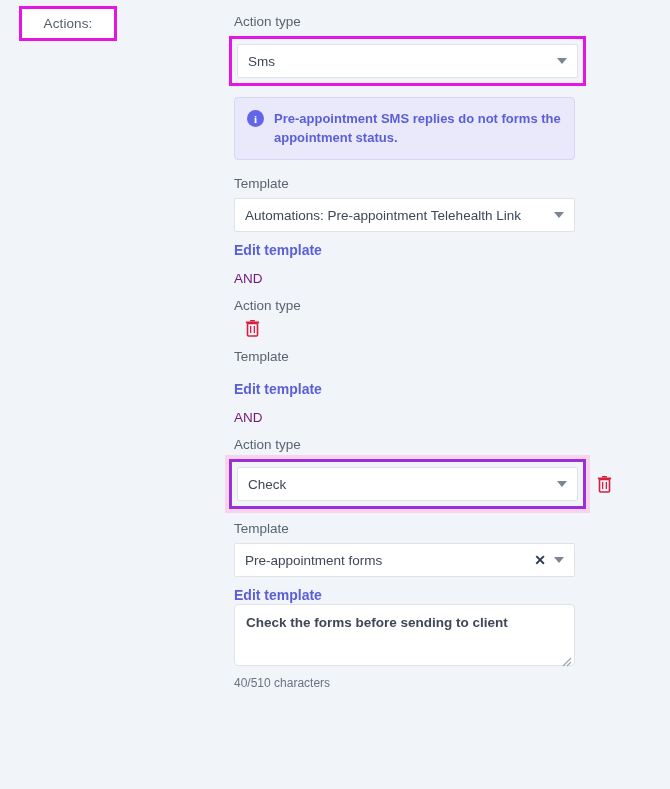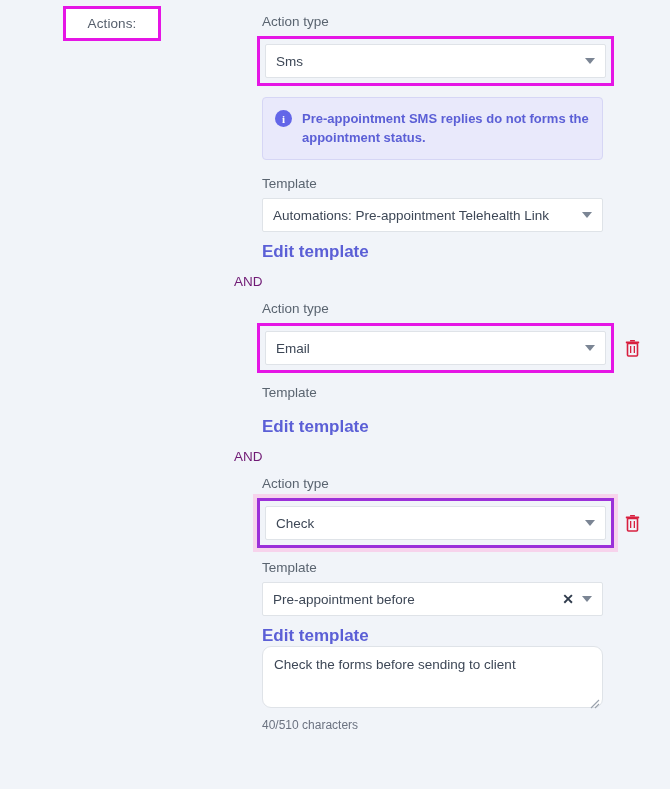--- a/index.html
+++ b/index.html
@@ -29,21 +29,20 @@
     left: 19px;
     top: 6px;
     width: 98px;
     height: 35px;
     background: #ffffff;
     border: 3px solid #e515e5;
     box-sizing: border-box;
     display: flex;
     align-items: center;
     justify-content: center;
-    margin-left: 44px;
   }
   .actions-label-text {
     font-size: 13.5px;
     color: #555e6b;
     letter-spacing: 0.1px;
   }
 
   
   .right-col {
     position: absolute;
@@ -155,21 +154,21 @@
   }
   .info-text {
     font-size: 13px;
     color: #5b5fd6;
     font-weight: bold;
     line-height: 19px;
     margin-left: 10px;
   }
 
   .edit-link {
-    font-size: 17px;
+    font-size: 14px;
     color: #5b5fd6;
     font-weight: bold;
     margin-top: 10px;
     display: inline-block;
     cursor: pointer;
   }
 
   
   .trash {
     margin-left: 11px;
@@ -178,49 +177,50 @@
     display: flex;
     align-items: center;
   }
 
   
   .task-textarea {
     width: 341px;
     height: 62px;
     background: #ffffff;
     border: 1px solid #dfe3e8;
-    border-radius: 9px;
+    border-radius: 4px;
     box-sizing: border-box;
     padding: 9px 11px;
     font-size: 13.5px;
     font-family: "Liberation Sans", sans-serif;
     color: #3d4756;
     resize: none;
     position: relative;
     line-height: 18px;
+    font-weight: bold;
   }
   .textarea-wrap {
     position: relative;
     width: 341px;
   }
   .resize-grip {
     position: absolute;
     right: 3px;
     bottom: 3px;
     width: 10px;
     height: 10px;
     pointer-events: none;
   }
   .char-count {
     font-size: 12px;
     color: #6b7280;
     margin-top: 6px;
   }
 
-  .block { margin-bottom: 0; margin-left: 28px; }
+  .block { margin-bottom: 0; }
   .select-outer-offset { margin-left: -5px; }
 </style>
 </head>
 <body>
 
 <div class="left-col">
   <div class="actions-label-box">
     <span class="actions-label-text">Actions:</span>
   </div>
 </div>
@@ -253,26 +253,20 @@
     </div>
     <span class="edit-link">Edit template</span>
   </div>
 
   <div class="and-text">AND</div>
 
   <div class="block">
     <div class="field-label">Action type</div>
 
     <div style="display:flex; align-items:center;">
-      <div class="hl hl-magenta select-outer-offset">
-        <div class="select">
-          <span class="select-value">Email</span>
-          <span class="caret"></span>
-        </div>
-      </div>
       <span class="trash">
         <svg width="15" height="17" viewBox="0 0 15 17">
           <rect x="2.5" y="3.5" width="10" height="12.5" rx="1" fill="none" stroke="#d81f3f" stroke-width="1.6"></rect>
           <rect x="0.8" y="1.4" width="13.4" height="2" rx="0.6" fill="#d81f3f"></rect>
           <rect x="5" y="0" width="5" height="1.6" rx="0.5" fill="#d81f3f"></rect>
           <rect x="5" y="6" width="1.3" height="7" fill="#d81f3f"></rect>
           <rect x="8.7" y="6" width="1.3" height="7" fill="#d81f3f"></rect>
         </svg>
       </span>
     </div>
@@ -300,21 +294,21 @@
           <rect x="5" y="0" width="5" height="1.6" rx="0.5" fill="#d81f3f"></rect>
           <rect x="5" y="6" width="1.3" height="7" fill="#d81f3f"></rect>
           <rect x="8.7" y="6" width="1.3" height="7" fill="#d81f3f"></rect>
         </svg>
       </span>
     </div>
 
     <div class="field-label" style="margin-top:11px;">Template</div>
     <div class="select-row">
       <div class="select">
-        <span class="select-value">Pre-appointment before</span>
+        <span class="select-value">Pre-appointment forms</span>
         <span class="clear-x">✕</span>
         <span class="caret"></span>
       </div>
     </div>
     <span class="edit-link">Edit template</span>
 
     <div class="textarea-wrap">
       <textarea class="task-textarea" placeholder="" style="">Check the forms before sending to client</textarea>
       <svg class="resize-grip" viewBox="0 0 10 10">
         <line x1="9" y1="1" x2="1" y2="9" stroke="#9aa2ad" stroke-width="1.1"></line>

